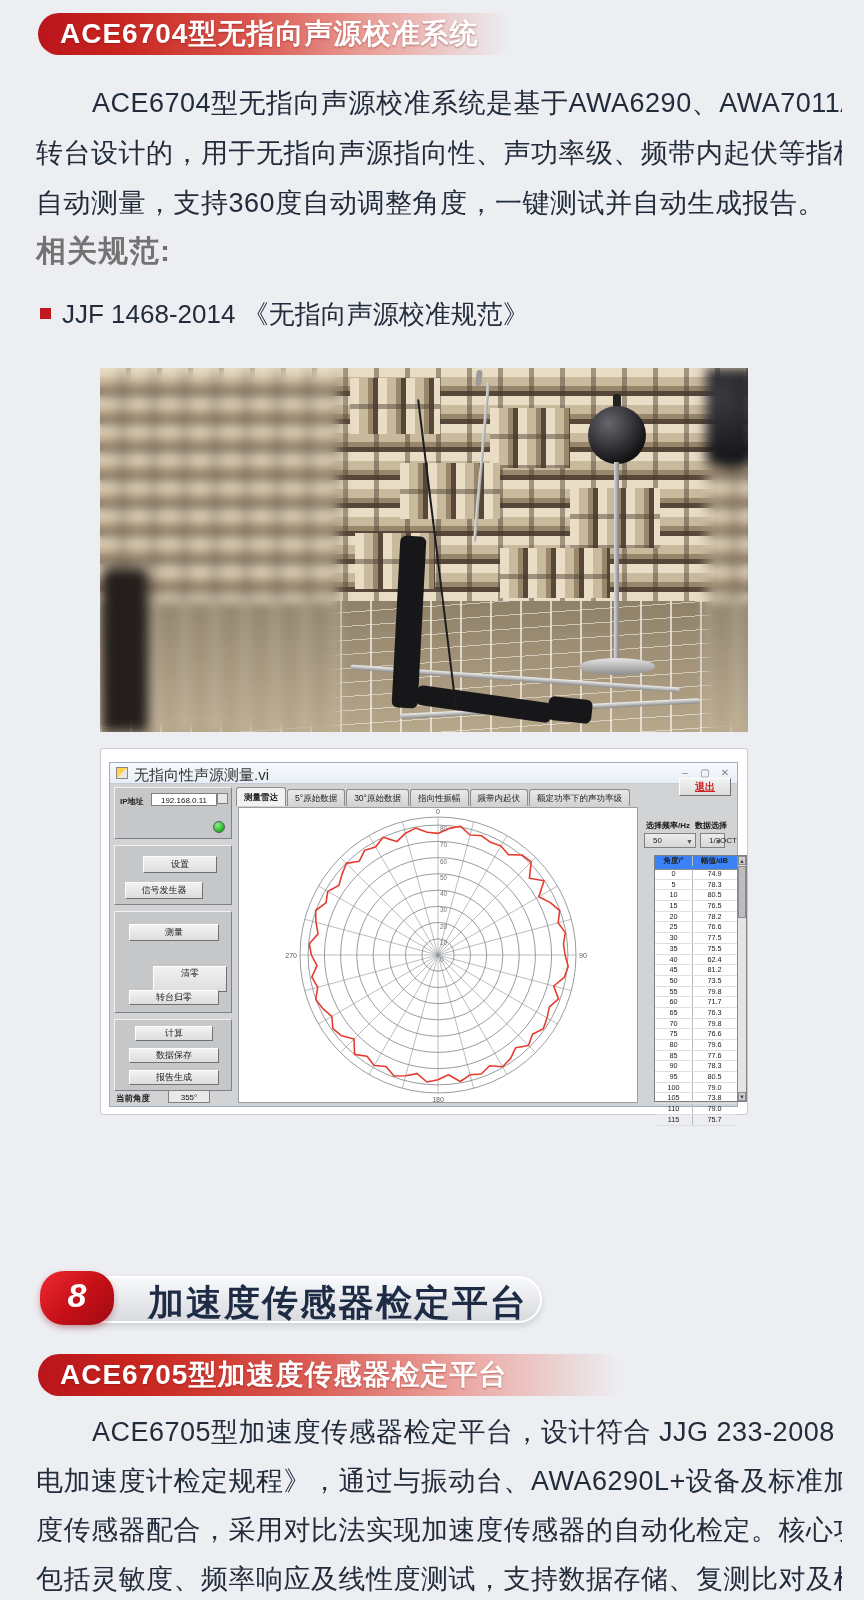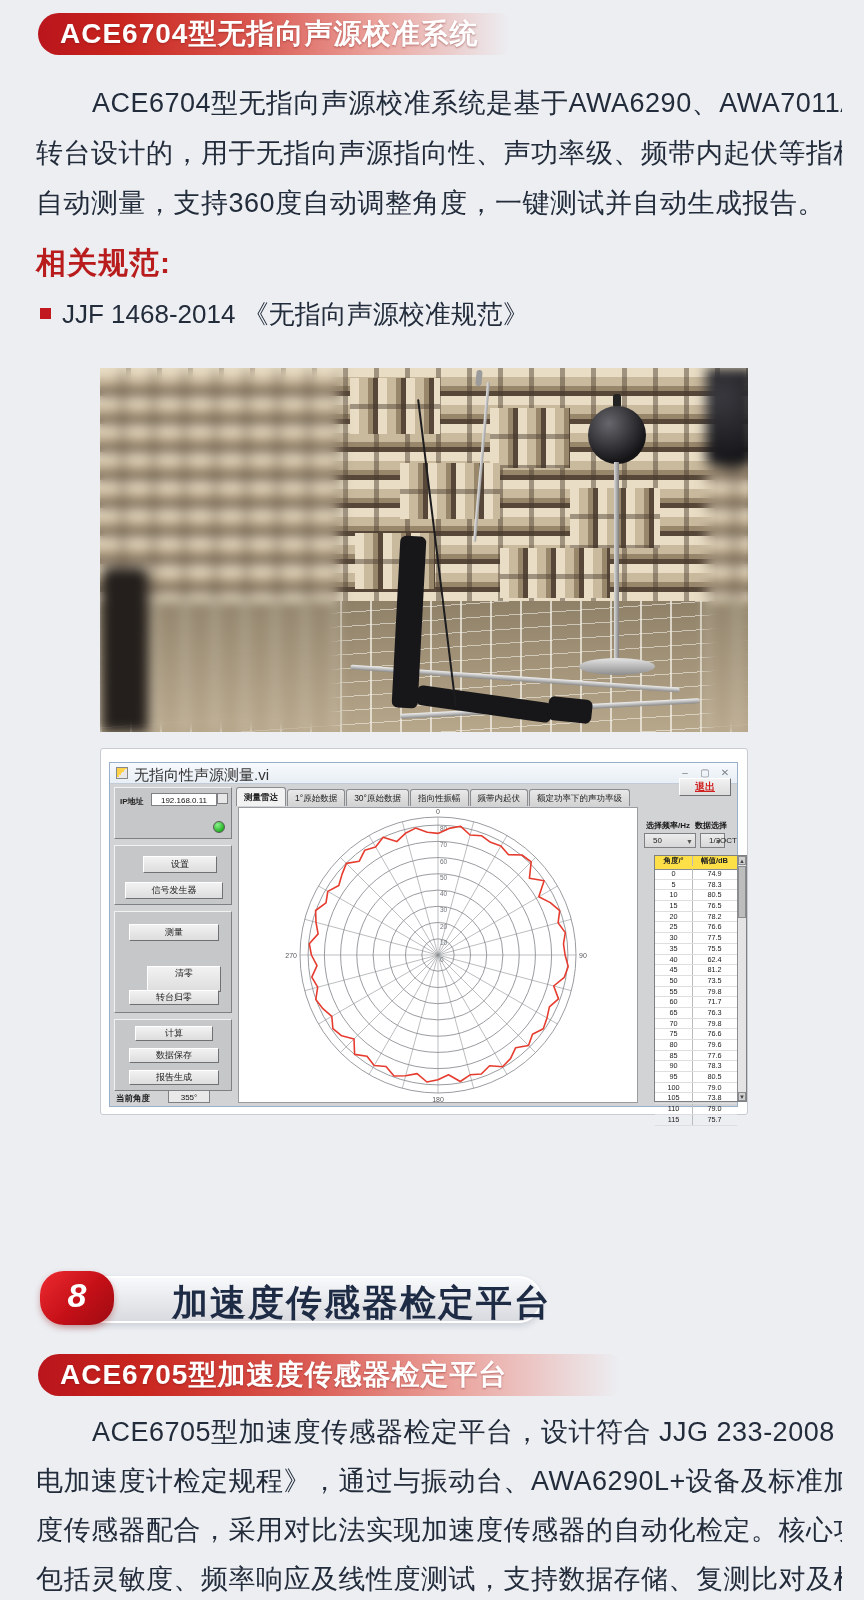--- a/index.html
+++ b/index.html
@@ -15,21 +15,21 @@
   #banner2{left:38px;top:1354px;width:560px;}
 
   
   .para{position:absolute;left:36px;width:806px;color:#232c3b;font-size:27px;}
   .para .line{height:50px;line-height:50px;white-space:nowrap;overflow:hidden;letter-spacing:.5px;}
   .indent{text-indent:56px;}
   #para1{top:78px;}
   #para2{top:1408px;}
   #para2 .line{height:49px;line-height:49px;}
 
-  #specs-heading{position:absolute;left:36px;top:243px;font-size:30px;font-weight:bold;color:#b91c1c;letter-spacing:1px;}
+  #specs-heading{position:absolute;left:36px;top:231px;font-size:30px;font-weight:bold;color:#737373;letter-spacing:1px;}
   #spec-item{position:absolute;left:40px;top:296px;height:40px;}
   #spec-bullet{position:absolute;left:0;top:12px;width:11px;height:11px;background:#c2181f;}
   #spec-text{position:absolute;left:22px;top:0;font-size:26px;color:#232c3b;white-space:nowrap;line-height:36px;text-align:right;}
 
   
   #photo{position:absolute;left:100px;top:368px;width:648px;height:364px;overflow:hidden;background:#b9ac96;}
   .wall{position:absolute;left:0;top:0;right:0;height:233px;
     background-color:#cdbfa6;
     background-image:
       repeating-linear-gradient(90deg, rgba(70,57,44,0) 0 26px, rgba(70,57,44,.45) 26px 31px),
@@ -105,36 +105,36 @@
     font-size:10px;font-weight:bold;color:#d01f1f;text-decoration:underline;text-align:center;
     background:linear-gradient(180deg,#f2f2f2,#dcdcdc);border:1px solid;border-color:#fff #6f7174 #6f7174 #fff;box-sizing:border-box;cursor:pointer;}
   .dd-label{position:absolute;top:57px;font-size:8px;font-weight:bold;color:#1a1a1a;white-space:nowrap;}
   #freq-label{left:536px;} #data-label{right:10px;}
   .dropdown{position:absolute;top:70px;height:15px;background:linear-gradient(180deg,#ececec,#d7d7d7);
     border:1px solid #7e8083;box-sizing:border-box;font-size:8px;line-height:13px;color:#222;padding-left:8px;cursor:pointer;}
   #dd-freq{left:534px;width:52px;} #dd-data{left:590px;width:25px;}
   .dd-arrow{position:absolute;right:2px;top:1px;font-size:7px;color:#555;}
 
   #lv-table{position:absolute;left:544px;top:92px;width:93px;height:247px;background:#fff;border:1px solid #7e8083;box-sizing:border-box;}
-  #lv-thead{position:absolute;left:0;top:0;width:82px;height:13px;background:#fde047;border-bottom:1px solid #8a8c8f;
+  #lv-thead{position:absolute;left:0;top:0;width:82px;height:13px;background:#3b82f6;border-bottom:1px solid #8a8c8f;
     font-size:7.5px;font-weight:bold;color:#222;}
   #lv-thead .c1,#lv-rows .c1{display:inline-block;width:38px;text-align:center;border-right:1px solid #b9bbbd;box-sizing:border-box;}
   #lv-thead .c2,#lv-rows .c2{display:inline-block;width:43px;text-align:center;}
   #lv-rows{position:absolute;left:0;top:13px;width:82px;}
   .lv-row{height:9.7px;line-height:9.7px;font-size:7.3px;color:#222;border-bottom:1px solid #dcdee0;}
   #lv-scroll{position:absolute;right:0;top:0;width:9px;height:245px;background:#e4e4e4;border-left:1px solid #8a8c8f;box-sizing:border-box;}
   .scr-btn{position:absolute;left:0;width:8px;height:9px;font-size:6px;text-align:center;line-height:9px;color:#444;
     background:#d0d0d0;border:1px solid #8a8c8f;box-sizing:border-box;cursor:pointer;}
   #scr-up{top:0;} #scr-dn{bottom:0;}
   #scr-thumb{position:absolute;left:0;top:10px;width:8px;height:52px;background:#bdbdbd;border:1px solid #8a8c8f;box-sizing:border-box;cursor:grab;}
 
   
   #sec8-pill{position:absolute;left:50px;top:1276px;width:492px;height:47px;border-radius:26px;
     background:linear-gradient(180deg,#f8f9fb,#d9dadf);border:2px solid #fff;box-shadow:0 3px 6px rgba(60,70,90,.18);box-sizing:border-box;}
-  #sec8-title{position:absolute;left:148px;top:1279px;font-size:36px;font-weight:bold;color:#1e2b45;letter-spacing:2px;white-space:nowrap;margin-left:24px;}
+  #sec8-title{position:absolute;left:148px;top:1279px;font-size:36px;font-weight:bold;color:#1e2b45;letter-spacing:2px;white-space:nowrap;}
   #sec8-num{position:absolute;left:40px;top:1271px;width:74px;height:54px;border-radius:24px;
     background:linear-gradient(135deg,#ee2a30 0%,#c40f17 55%,#9d0b12 100%);box-shadow:0 3px 6px rgba(150,20,20,.35);}
   #sec8-num span{position:absolute;left:0;right:0;top:5px;text-align:center;color:#fff;font-size:34px;font-weight:bold;font-style:italic;}
 </style>
 </head>
 <body>
 
 <div id="page">
 
   <div id="banner1" class="red-banner">ACE6704型无指向声源校准系统</div>
@@ -197,37 +197,37 @@
       </div>
 
       <div id="grp-ip" class="lv-group">
         <div id="ip-label">IP地址</div>
         <div id="ip-input">192.168.0.11</div>
         <div id="ip-btn"></div>
         <div id="led"></div>
       </div>
       <div id="grp-src" class="lv-group">
         <div class="lv-btn" style="left:22px;top:10px;width:74px;height:17px;line-height:15px;margin-left:6px;">设置</div>
-        <div class="lv-btn" style="left:10px;top:36px;width:98px;height:17px;line-height:15px;">信号发生器</div>
+        <div class="lv-btn" style="left:10px;top:36px;width:78px;height:17px;line-height:15px;">信号发生器</div>
       </div>
       <div id="grp-meas" class="lv-group">
         <div class="lv-btn" style="left:14px;top:12px;width:90px;height:17px;line-height:15px;">测量</div>
-        <div class="lv-btn" style="left:32px;top:54px;width:74px;height:26px;line-height:13px;">清零</div>
+        <div class="lv-btn" style="left:38px;top:54px;width:74px;height:26px;line-height:13px;">清零</div>
         <div class="lv-btn" style="left:14px;top:78px;width:90px;height:15px;line-height:13px;">转台归零</div>
       </div>
       <div id="grp-calc" class="lv-group">
         <div class="lv-btn" style="left:20px;top:6px;width:78px;height:15px;line-height:13px;">计算</div>
         <div class="lv-btn" style="left:14px;top:28px;width:90px;height:15px;line-height:13px;">数据保存</div>
         <div class="lv-btn" style="left:14px;top:50px;width:90px;height:15px;line-height:13px;">报告生成</div>
       </div>
       <div id="cur-angle">当前角度</div>
       <div id="cur-angle-val">355°</div>
 
       <div id="tabbar">
-        <span class="tab sel">测量雷达</span><span class="tab">1°原始数据</span><span class="tab">30°原始数据</span><span class="tab">指向性振幅</span><span class="tab">频带内起伏</span><span class="tab">额定功率下的声功率级</span>
+        <span class="tab sel">测量雷达</span><span class="tab">5°原始数据</span><span class="tab">30°原始数据</span><span class="tab">指向性振幅</span><span class="tab">频带内起伏</span><span class="tab">额定功率下的声功率级</span>
       </div>
 
       <div id="plot">
         <svg id="polar-svg" width="398" height="294" viewBox="0 0 398 294">
             <circle cx="199" cy="147" r="16.2" fill="none" stroke="#8d9094" stroke-width="0.9"></circle>
             <circle cx="199" cy="147" r="32.5" fill="none" stroke="#8d9094" stroke-width="0.9"></circle>
             <circle cx="199" cy="147" r="48.7" fill="none" stroke="#8d9094" stroke-width="0.9"></circle>
             <circle cx="199" cy="147" r="64.9" fill="none" stroke="#8d9094" stroke-width="0.9"></circle>
             <circle cx="199" cy="147" r="81.2" fill="none" stroke="#8d9094" stroke-width="0.9"></circle>
             <circle cx="199" cy="147" r="97.4" fill="none" stroke="#8d9094" stroke-width="0.9"></circle>

